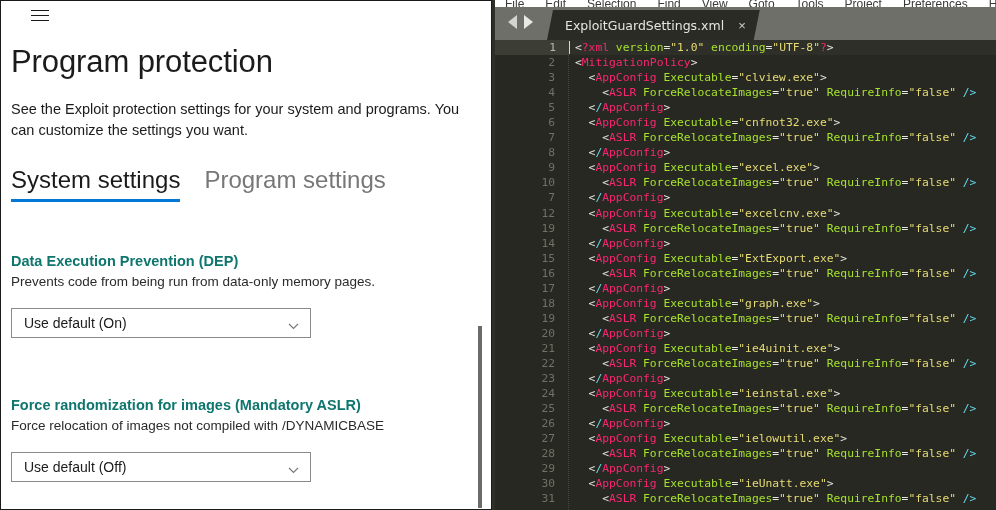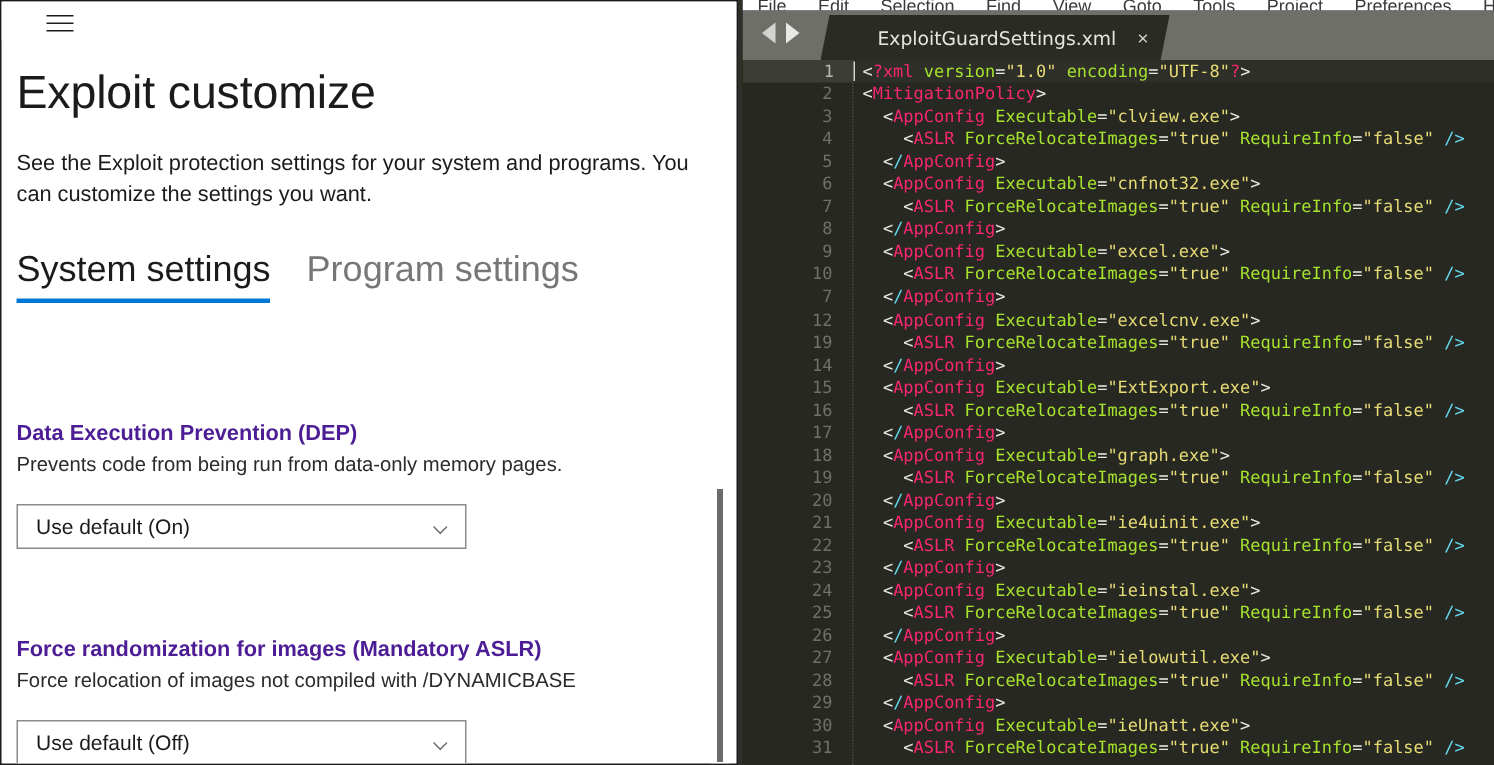--- a/index.html
+++ b/index.html
@@ -113,23 +113,22 @@
     border-bottom-color: #0078d7;
   }
 
   .setting-block { position: absolute; left: 10px; width: 450px; }
   #dep-block { top: 225px; }
   #aslr-block { top: 369px; }
 
   .setting-title {
     font-size: 14.5px;
     font-weight: bold;
-    color: #4c1d95;
+    color: #0f766e;
     line-height: 18px;
-    margin-top: 28px;
   }
   .setting-desc {
     font-size: 13.5px;
     font-weight: 400;
     color: #2b2b2b;
     line-height: 18px;
     margin-top: 3px;
   }
 
   .dropdown {
@@ -253,21 +252,20 @@
     align-items: center;
     gap: 14px;
     cursor: pointer;
     clip-path: polygon(6px 0, 100% 0, calc(100% - 6px) 100%, 0 100%);
   }
   #file-tab-label {
     font-size: 12.5px;
     color: #e6e6e1;
     font-family: "DejaVu Sans", sans-serif;
     white-space: nowrap;
-    margin-left: 20px;
   }
   #file-tab-close {
     font-size: 13px;
     color: #cfcfc8;
     line-height: 1;
     cursor: pointer;
   }
 
   #code-area {
     position: absolute;
@@ -347,21 +345,21 @@
     <div id="settings-titlebar">
       <div id="hamburger-btn">
         <span class="bar"></span>
         <span class="bar"></span>
         <span class="bar"></span>
       </div>
     </div>
 
     <div id="settings-content">
 
-      <div id="page-title">Exploit customize</div>
+      <div id="page-title">Program protection</div>
 
       <div id="page-desc">See the Exploit protection settings for your system and programs.  You can customize the settings you want.</div>
 
       <div id="tabs">
         <div class="tab active">System settings</div>
         <div class="tab">Program settings</div>
       </div>
 
       <div class="setting-block" id="dep-block">
         <div class="setting-title">Data Execution Prevention (DEP)</div>

